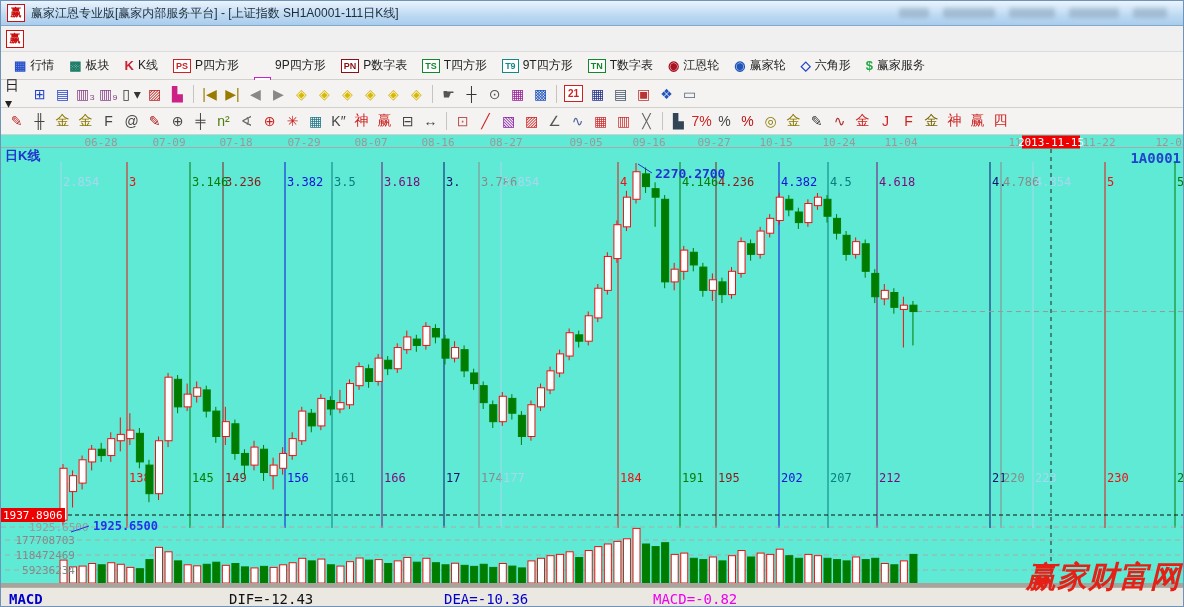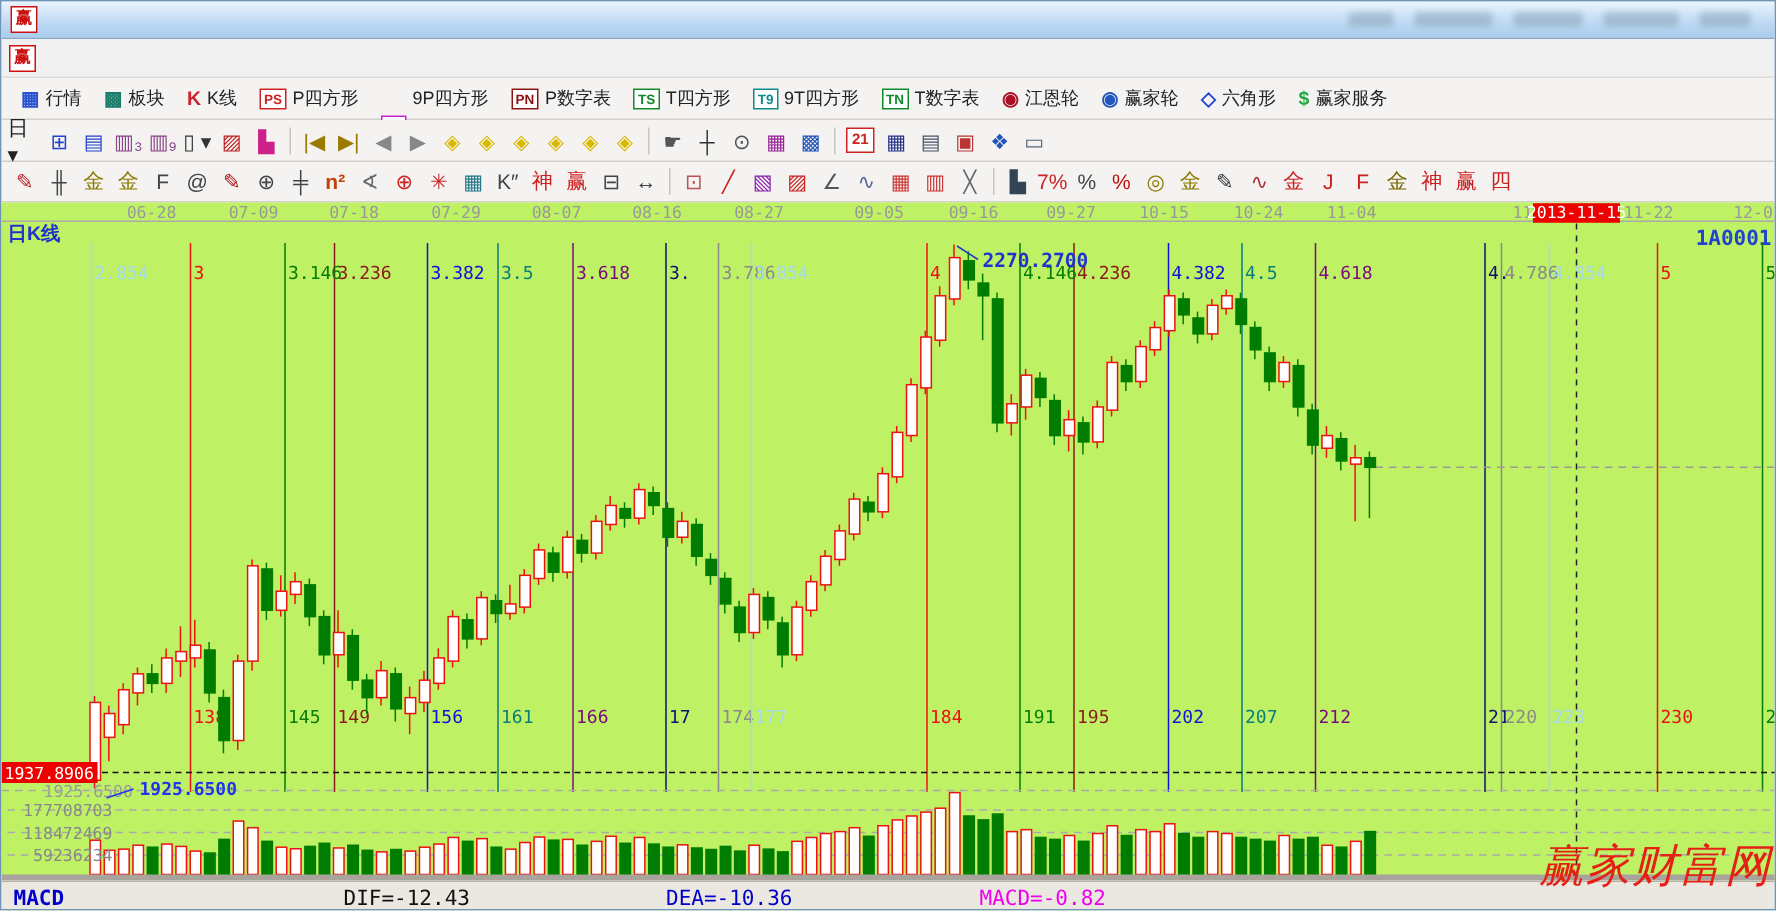--- a/index.html
+++ b/index.html
@@ -17,38 +17,39 @@
   #toolbar1{height:27px;flex:0 0 27px;gap:1px;padding:0 6px;color:#222;}
   .tb1-item{display:flex;align-items:center;gap:4px;padding:2px 7px;cursor:default;}
   .tb1-item .ico{font-size:13px;line-height:13px;}
   .badge{font-size:9px;font-weight:bold;border:1px solid;padding:0 2px;height:12px;line-height:12px;background:#fff;}
   #toolbar2{height:27px;flex:0 0 27px;padding:0 4px;}
   #toolbar3{height:26px;flex:0 0 26px;padding:0 4px;}
   .tb-ico{width:23px;height:20px;display:inline-flex;align-items:center;justify-content:center;font-size:14px;cursor:default;}
   .tb-ico.cal{width:17px;height:15px;border:1px solid #cc2222;font-size:10px;font-weight:bold;background:#fff;margin:0 3px;}
   .sep{width:1px;height:18px;background:#c6c4bf;margin:0 4px;display:inline-block;}
   
-  #chart-wrap{position:relative;height:452px;flex:0 0 452px;background:#bef264;}
+  #chart-wrap{position:relative;height:452px;flex:0 0 452px;background:#5eead4;}
   #chartsvg{position:absolute;left:0;top:0;}
-  .watermark{position:absolute;right:2px;top:422px;z-index:3;font-family:"DejaVu Serif",serif;font-style:italic;font-weight:normal;font-size:30px;color:#e52017;letter-spacing:1px;pointer-events:none;}
+  .watermark{position:absolute;right:2px;top:422px;z-index:3;font-family:"DejaVu Serif",serif;font-style:italic;font-weight:bold;font-size:30px;color:#e52017;letter-spacing:1px;pointer-events:none;}
   
   .statusbar{height:24px;flex:0 0 24px;background:#ebe8e1;border-top:1px solid #b3b0a8;position:relative;font-family:"DejaVu Sans Mono",monospace;font-size:14px;}
   .sb{position:absolute;top:3px;text-align:center;}
   .sb1{left:8px;color:#0000cc;font-weight:bold;}
   .sb2{left:228px;color:#111;}
   .sb3{left:443px;color:#0000cc;}
   .sb4{left:652px;color:#ee00ee;}
 </style>
 </head>
 <body>
 
 <div id="app">
 
   <div class="titlebar">
     <span class="app-icon">赢</span>
+    <span>赢家江恩专业版[赢家内部服务平台] - [上证指数  SH1A0001-111日K线]</span>
     <span class="blur-group">
       <span class="blur-block" style="width:30px"></span>
       <span class="blur-block" style="width:52px"></span>
       <span class="blur-block" style="width:46px"></span>
       <span class="blur-block" style="width:50px"></span>
       <span class="blur-block" style="width:34px"></span>
     </span>
   </div>
 
   <div class="menubar">
@@ -146,21 +147,21 @@
   <div class="toolbar" id="toolbar3">
       <span class="tb-ico" style="color: rgb(187, 34, 34);">✎</span>
       <span class="tb-ico" style="color: rgb(68, 68, 68);">╫</span>
       <span class="tb-ico" style="color: rgb(138, 122, 0);">金</span>
       <span class="tb-ico" style="color: rgb(138, 122, 0);">金</span>
       <span class="tb-ico" style="color: rgb(68, 68, 68);">F</span>
       <span class="tb-ico" style="color: rgb(68, 68, 68);">@</span>
       <span class="tb-ico" style="color: rgb(170, 17, 17);">✎</span>
       <span class="tb-ico" style="color: rgb(68, 68, 68);">⊕</span>
       <span class="tb-ico" style="color: rgb(68, 68, 68);">╪</span>
-      <span class="tb-ico" style="color: #c2410c; font-weight: bold;">n²</span>
+      <span class="tb-ico" style="color: #4d7c0f;">n²</span>
       <span class="tb-ico" style="color: rgb(102, 102, 102);">∢</span>
       <span class="tb-ico" style="color: rgb(204, 34, 34);">⊕</span>
       <span class="tb-ico" style="color: rgb(204, 34, 34);">✳</span>
       <span class="tb-ico" style="color: rgb(34, 119, 136);">▦</span>
       <span class="tb-ico" style="color: rgb(68, 68, 68);">K″</span>
       <span class="tb-ico" style="color: rgb(204, 34, 34);">神</span>
       <span class="tb-ico" style="color: rgb(204, 34, 34);">赢</span>
       <span class="tb-ico" style="color: rgb(68, 68, 68);">⊟</span>
       <span class="tb-ico" style="color: rgb(68, 68, 68);">↔</span>
       <span class="sep"></span>

